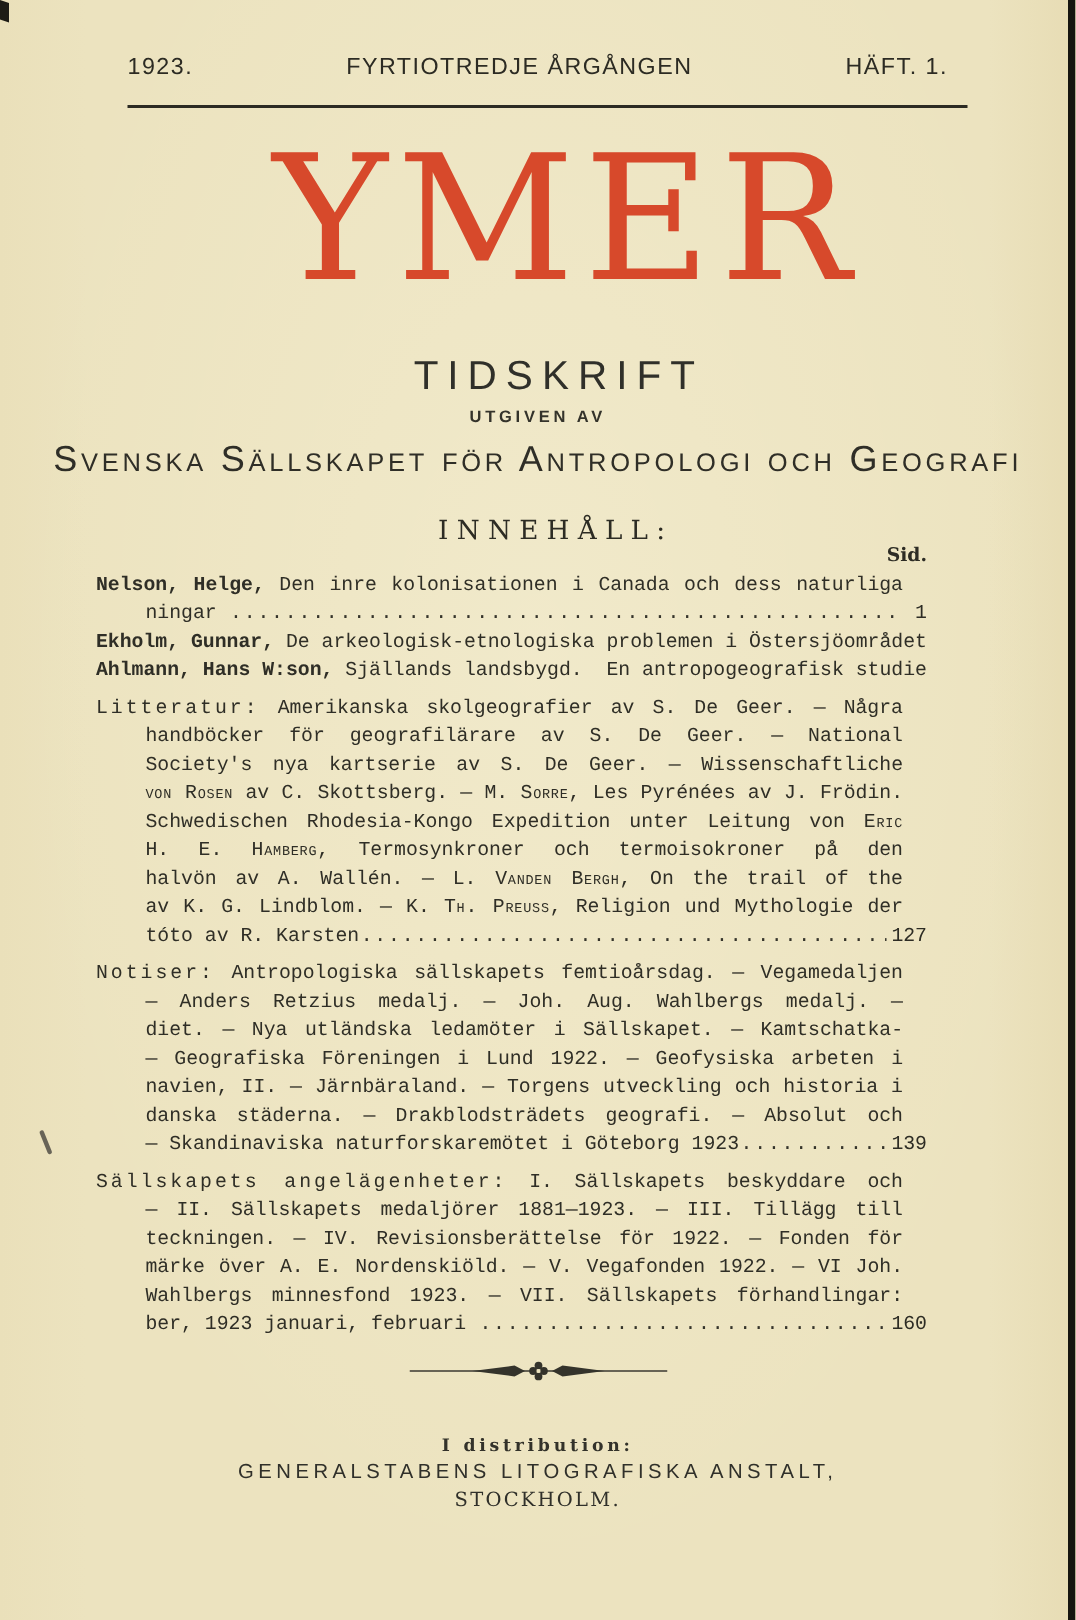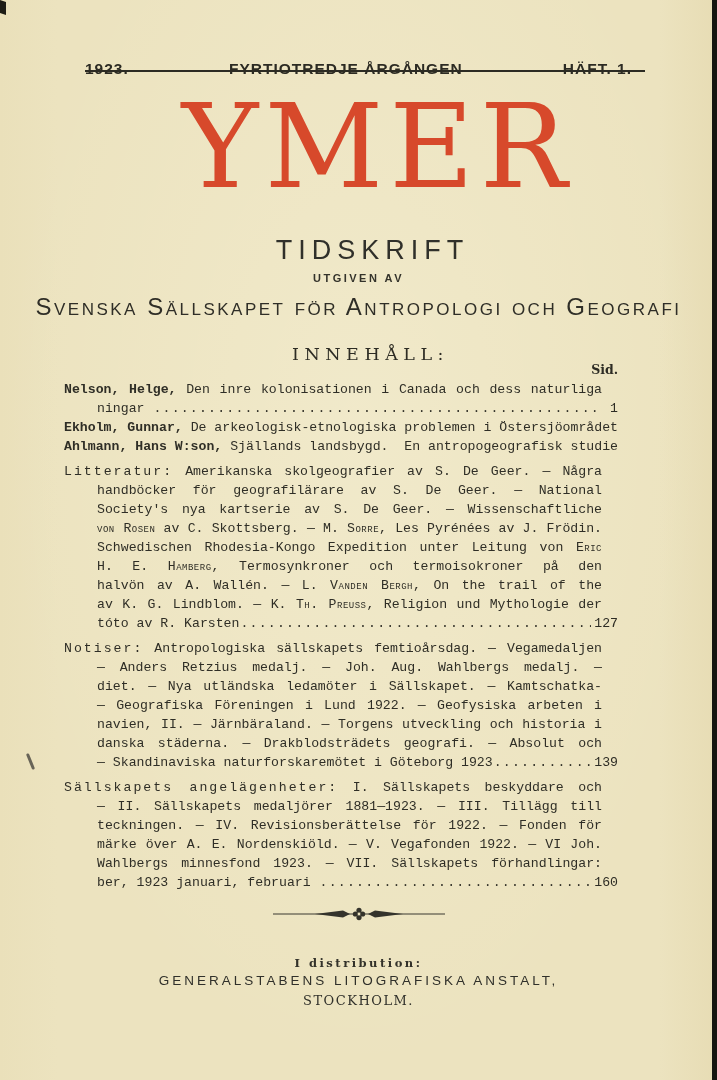--- a/index.html
+++ b/index.html
@@ -12,23 +12,23 @@
   .page { position:absolute; inset:0;
     background:
       radial-gradient(ellipse at 50% 40%, rgba(255,252,235,.25), rgba(0,0,0,0) 70%),
       linear-gradient(90deg, #eae0ba 0%, #ece3bf 8%, #ece3bf 92%, #e7dcb4 100%);
   }
   .right-edge { position:absolute; top:0; bottom:0; right:0; width:5px; background:#16150f; }
   .corner-speck { position:absolute; top:0; left:0; width:6px; height:13px; background:#1d1c15; transform:skewY(18deg); transform-origin:top left; }
   .margin-mark { position:absolute; top:753px; left:29px; width:3px; height:17px; background:#514e45; transform:rotate(-22deg); border-radius:2px; opacity:.85; }
 
   
-  .header-row { position:absolute; top:60px; left:85px; width:547px;
+  .header-row { position:absolute; top:36px; left:85px; width:547px;
     display:flex; justify-content:space-between; align-items:flex-start;
-    font-family:"Liberation Sans", sans-serif; font-weight:bold; font-size:15.5px; letter-spacing:1px; color:#2c2b23; }
+    font-family:"Liberation Sans", sans-serif; font-weight:normal; font-size:15.5px; letter-spacing:1px; color:#2c2b23; }
   .header-rule { position:absolute; top:70px; left:85px; width:560px; height:2px; background:#2c2b23; }
 
   
   .ymer { position:absolute; top:89px; left:0; width:100%; text-align:center;
     font-family:"DejaVu Serif", serif; font-size:116px; line-height:1; letter-spacing:6px;
     color:#d7492b; font-weight:normal;padding-left:19px; }
   .tidskrift { position:absolute; top:235px; left:0; width:100%; text-align:center;
     font-family:"Liberation Sans", sans-serif; font-size:27px; letter-spacing:6px; color:#30302a;padding-left:14px; }
   .byline { position:absolute; top:272px; left:0; width:100%; text-align:center;
     font-family:"Liberation Sans", sans-serif; font-size:11px; font-weight:bold; letter-spacing:2.5px; color:#34332b; }

